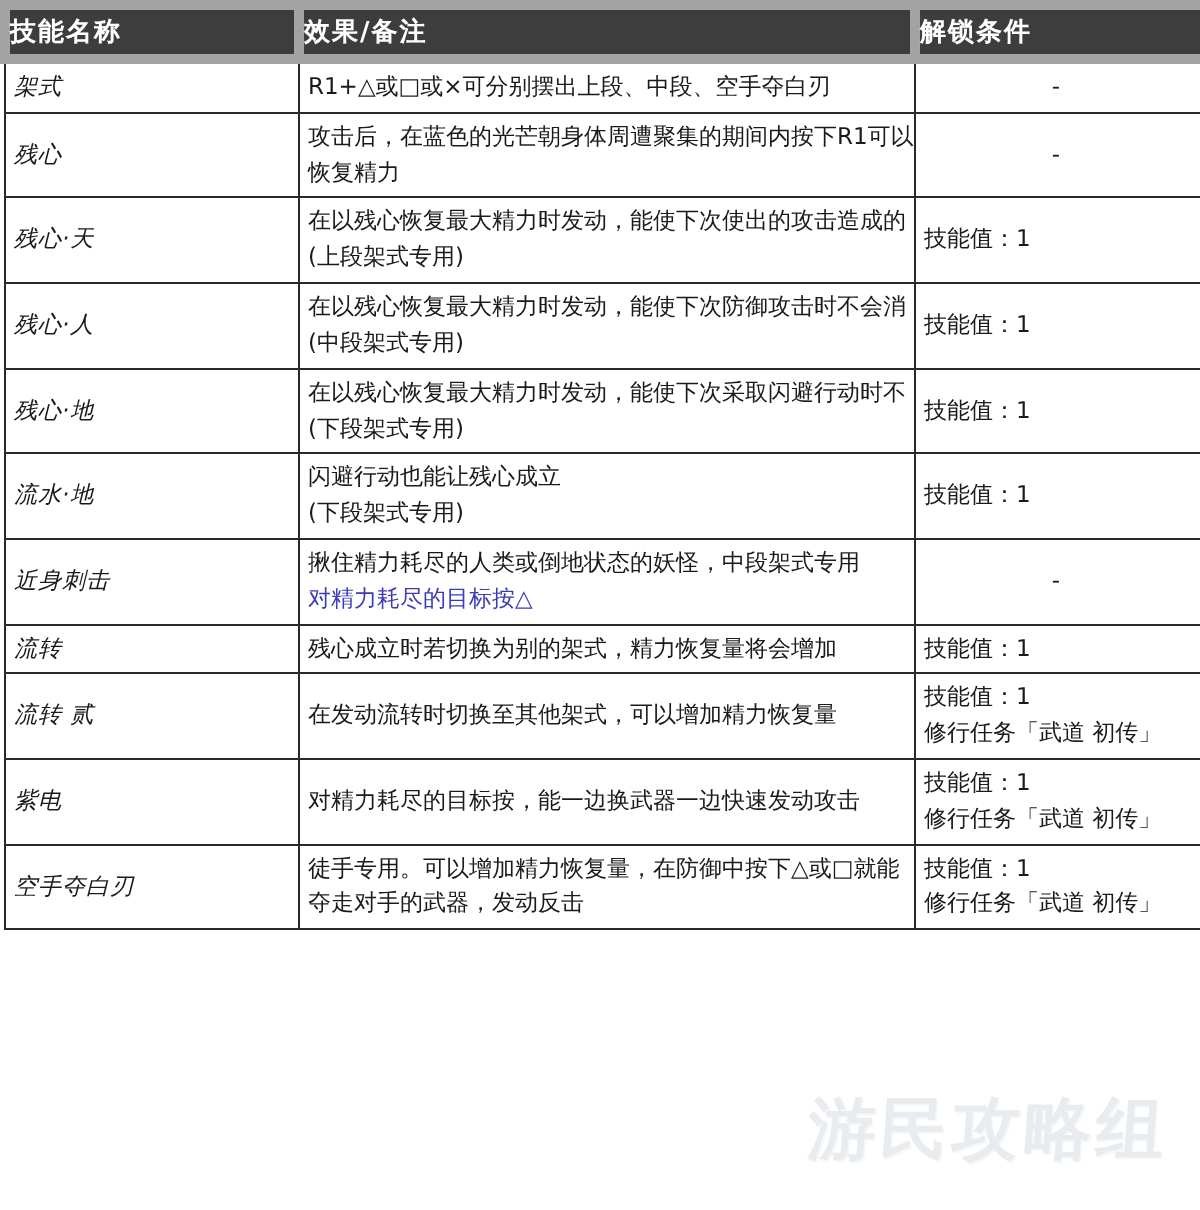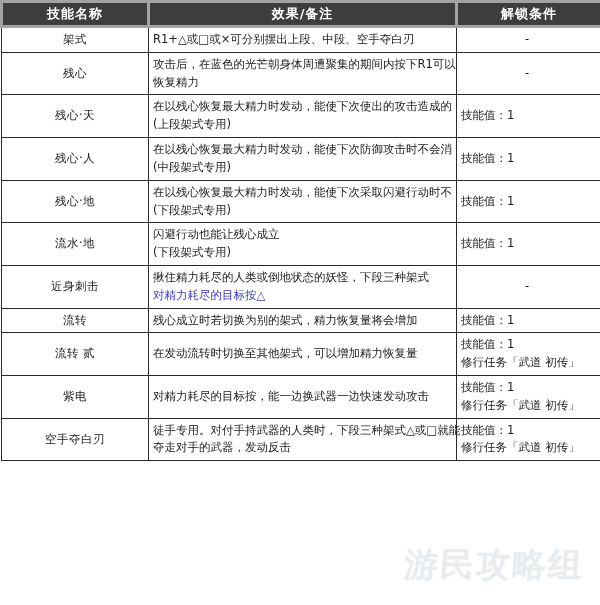--- a/index.html
+++ b/index.html
@@ -23,38 +23,39 @@
   }
   .skill-table col.c-name  { width: 147px; }
   .skill-table col.c-eff   { width: 308px; }
   .skill-table col.c-unlock{ width: 145px; }
 
   .skill-table thead th {
     background: #3d3d3d;
     color: #ffffff;
     font-size: 13px;
     font-weight: bold;
-    text-align: center;
+    text-align: left;
     height: 22px;
     padding: 0;
-    border: 3px solid #a3a3a3;
+    border: 5px solid #a3a3a3;
     letter-spacing: 1px;
   }
   .skill-table tbody td {
     border: 1px solid #2a2a2a;
     font-size: 11.5px;
     color: #1a1a1a;
     line-height: 1.55;
     padding: 3px 4px;
     vertical-align: middle;
     background: transparent;
   }
   .cell-name {
-    text-align: center;
+    text-align: left;
     letter-spacing: 0.5px;
+    font-style: italic;
   }
   .cell-eff {
     text-align: left;
     padding-left: 5px;
   }
   .cell-unlock {
     text-align: left;
     padding-left: 5px;
   }
   .cell-unlock.dash {
@@ -161,21 +162,21 @@
           <span class="eff-line">闪避行动也能让残心成立</span>
           <span class="eff-line">(下段架式专用)</span>
         </td>
         <td class="cell-unlock">
           <span class="unlock-line">技能值：1</span>
         </td>
       </tr>
       <tr>
         <td class="cell-name">近身刺击</td>
         <td class="cell-eff">
-          <span class="eff-line">揪住精力耗尽的人类或倒地状态的妖怪，下段三种架式</span>
+          <span class="eff-line">揪住精力耗尽的人类或倒地状态的妖怪，中段架式专用</span>
           <span class="eff-line link">对精力耗尽的目标按△</span>
         </td>
         <td class="cell-unlock dash">
           <span class="unlock-line">-</span>
         </td>
       </tr>
       <tr>
         <td class="cell-name">流转</td>
         <td class="cell-eff">
           <span class="eff-line">残心成立时若切换为别的架式，精力恢复量将会增加</span>
@@ -200,21 +201,21 @@
           <span class="eff-line">对精力耗尽的目标按，能一边换武器一边快速发动攻击</span>
         </td>
         <td class="cell-unlock">
           <span class="unlock-line">技能值：1</span>
           <span class="unlock-line">修行任务「武道 初传」</span>
         </td>
       </tr>
       <tr>
         <td class="cell-name">空手夺白刃</td>
         <td class="cell-eff">
-          <span class="eff-line">徒手专用。对付手持武器的人类时，下段三种架式△或□就能</span>
+          <span class="eff-line">徒手专用。可以增加精力恢复量，在防御中按下△或□就能</span>
           <span class="eff-line">夺走对手的武器，发动反击</span>
         </td>
         <td class="cell-unlock">
           <span class="unlock-line">技能值：1</span>
           <span class="unlock-line">修行任务「武道 初传」</span>
         </td>
       </tr>
     </tbody>
 </table>
 

